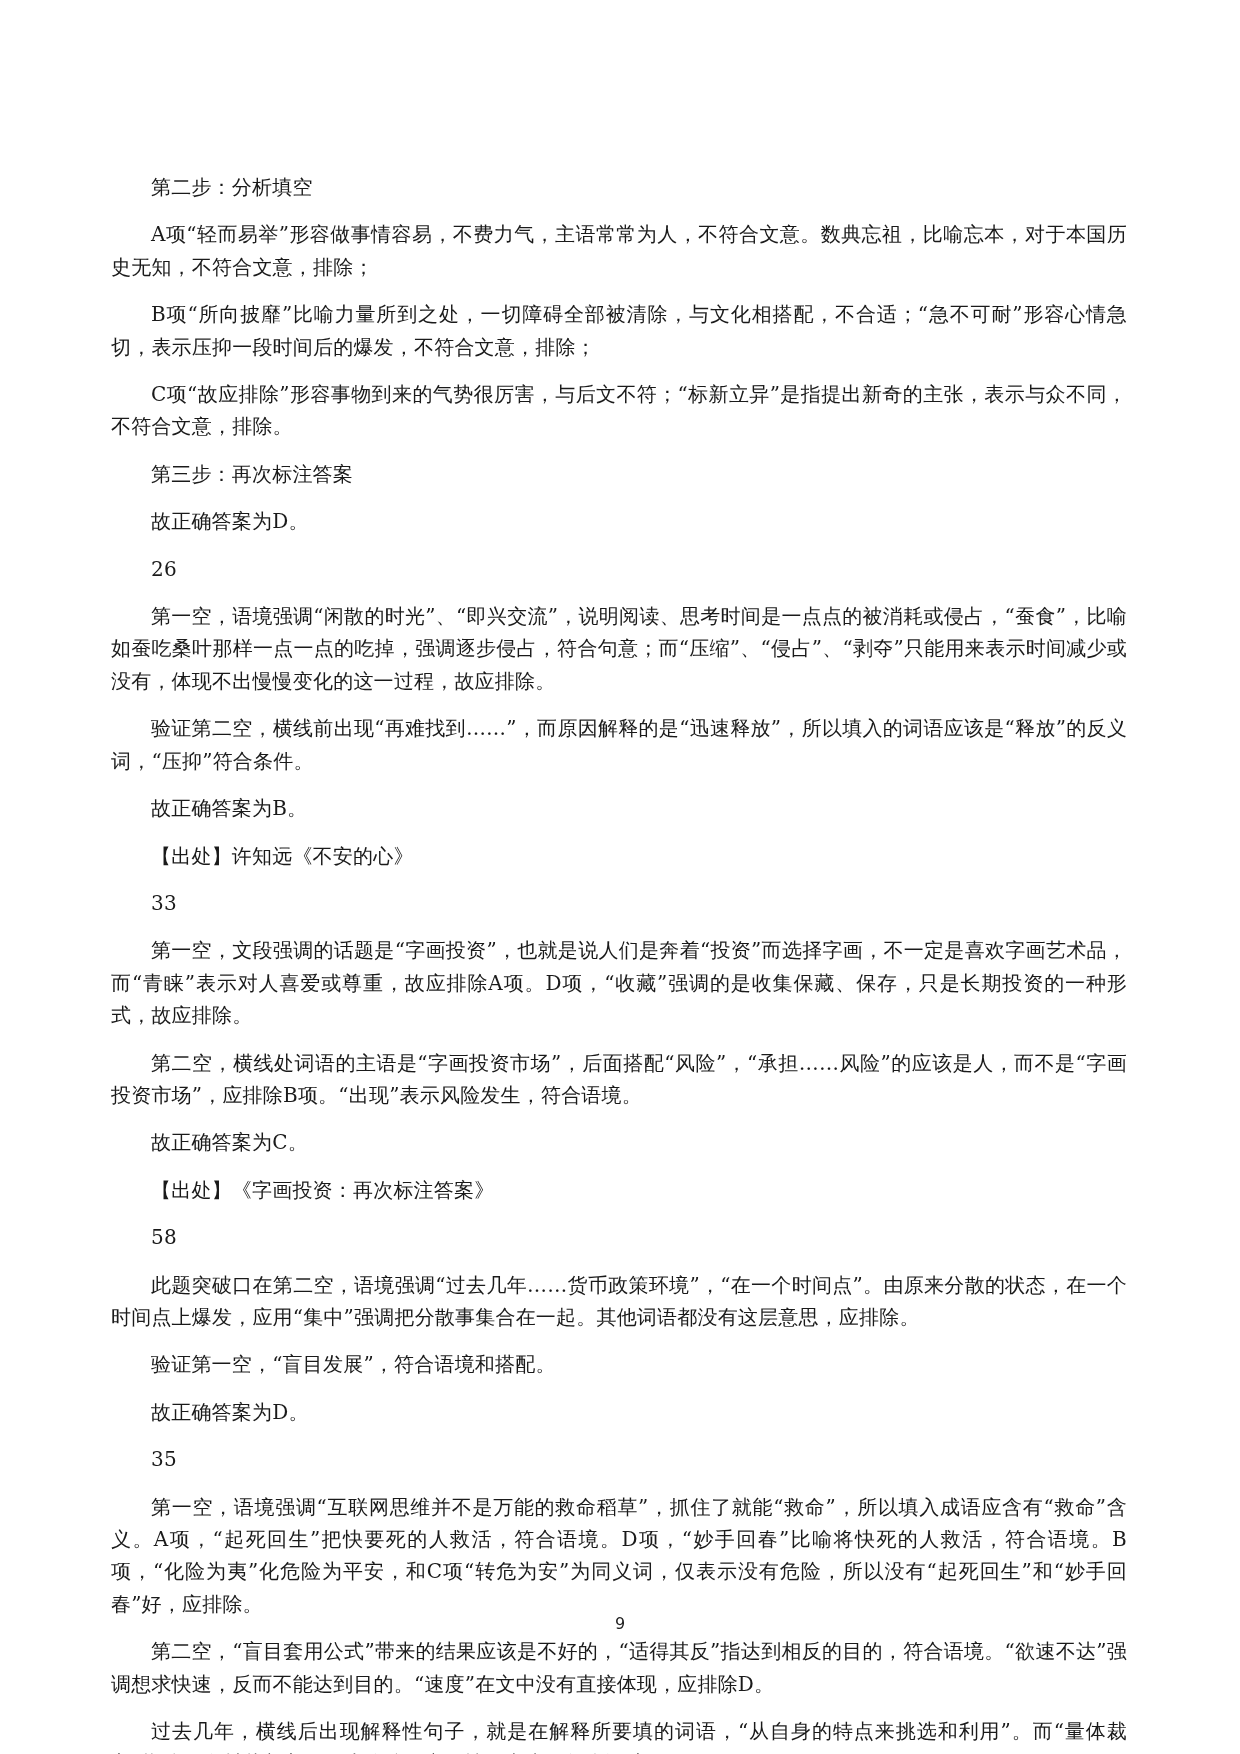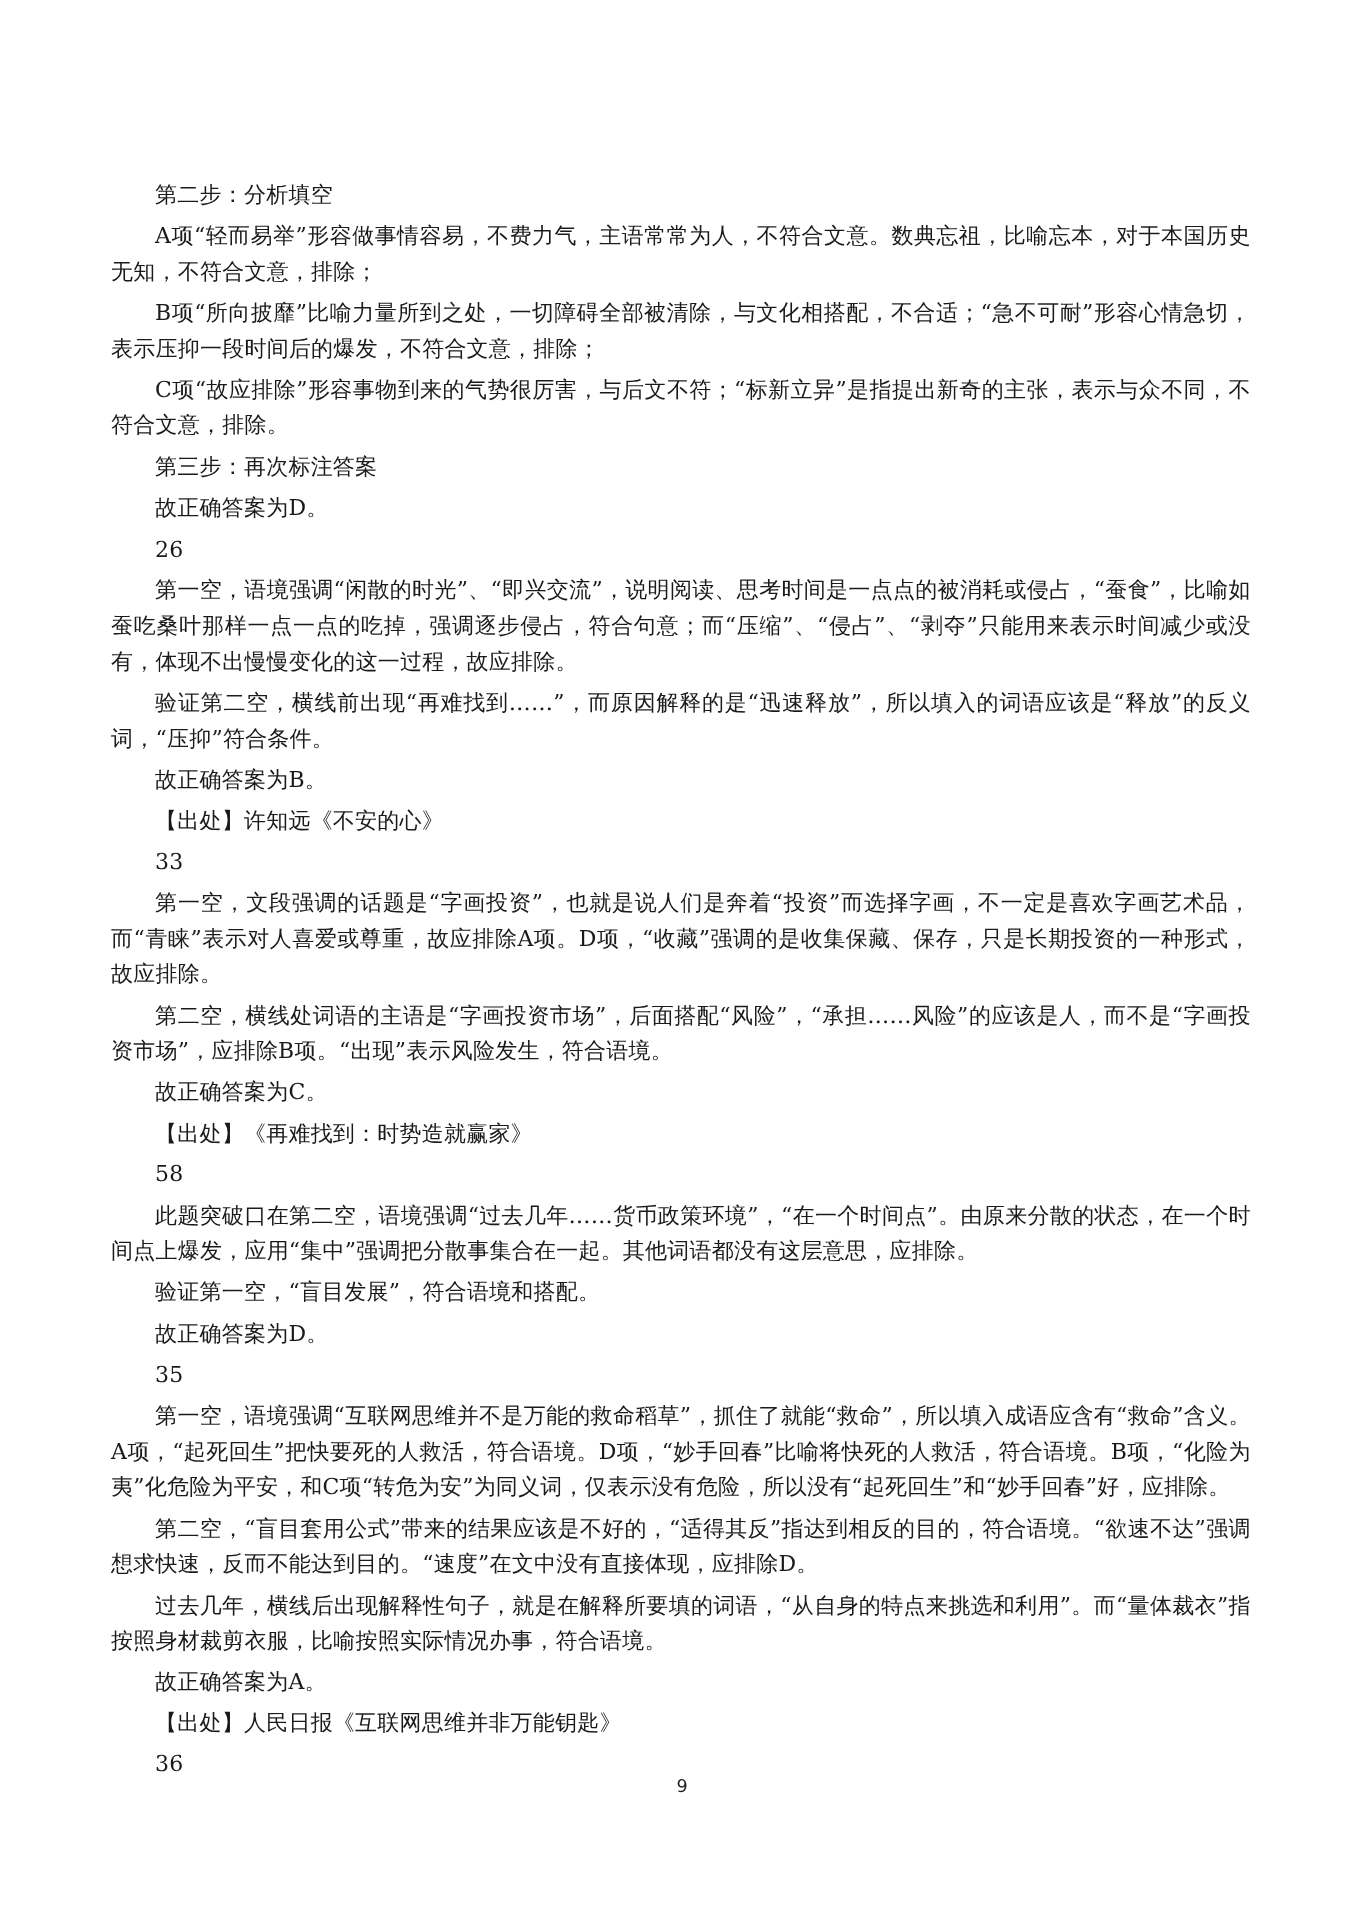--- a/index.html
+++ b/index.html
@@ -19,21 +19,21 @@
       position: absolute;
       left: 96px;
       top: 156px;
       width: 1046px;
     }
     .para {
       font-size: 20px;
       line-height: 32.4px;
       text-indent: 40px;
       text-align: justify;
-      margin: 5px;
+      margin: 15px;
       letter-spacing: 0.2px;
       word-break: break-all;
     }
     .page-number {
       position: absolute;
       left: 0;
       width: 1240px;
       top: 1614px;
       text-align: center;
       font-size: 16px;
@@ -53,21 +53,21 @@
   <p class="para">故正确答案为D。</p>
   <p class="para">26</p>
   <p class="para">第一空，语境强调“闲散的时光”、“即兴交流”，说明阅读、思考时间是一点点的被消耗或侵占，“蚕食”，比喻如蚕吃桑叶那样一点一点的吃掉，强调逐步侵占，符合句意；而“压缩”、“侵占”、“剥夺”只能用来表示时间减少或没有，体现不出慢慢变化的这一过程，故应排除。</p>
   <p class="para">验证第二空，横线前出现“再难找到……”，而原因解释的是“迅速释放”，所以填入的词语应该是“释放”的反义词，“压抑”符合条件。</p>
   <p class="para">故正确答案为B。</p>
   <p class="para">【出处】许知远《不安的心》</p>
   <p class="para">33</p>
   <p class="para">第一空，文段强调的话题是“字画投资”，也就是说人们是奔着“投资”而选择字画，不一定是喜欢字画艺术品，而“青睐”表示对人喜爱或尊重，故应排除A项。D项，“收藏”强调的是收集保藏、保存，只是长期投资的一种形式，故应排除。</p>
   <p class="para">第二空，横线处词语的主语是“字画投资市场”，后面搭配“风险”，“承担……风险”的应该是人，而不是“字画投资市场”，应排除B项。“出现”表示风险发生，符合语境。</p>
   <p class="para">故正确答案为C。</p>
-  <p class="para">【出处】《再难找到：时势造就赢家》</p>
+  <p class="para">【出处】《字画投资：再次标注答案》</p>
   <p class="para">58</p>
   <p class="para">此题突破口在第二空，语境强调“过去几年……货币政策环境”，“在一个时间点”。由原来分散的状态，在一个时间点上爆发，应用“集中”强调把分散事集合在一起。其他词语都没有这层意思，应排除。</p>
   <p class="para">验证第一空，“盲目发展”，符合语境和搭配。</p>
   <p class="para">故正确答案为D。</p>
   <p class="para">35</p>
   <p class="para">第一空，语境强调“互联网思维并不是万能的救命稻草”，抓住了就能“救命”，所以填入成语应含有“救命”含义。A项，“起死回生”把快要死的人救活，符合语境。D项，“妙手回春”比喻将快死的人救活，符合语境。B项，“化险为夷”化危险为平安，和C项“转危为安”为同义词，仅表示没有危险，所以没有“起死回生”和“妙手回春”好，应排除。</p>
   <p class="para">第二空，“盲目套用公式”带来的结果应该是不好的，“适得其反”指达到相反的目的，符合语境。“欲速不达”强调想求快速，反而不能达到目的。“速度”在文中没有直接体现，应排除D。</p>
   <p class="para">过去几年，横线后出现解释性句子，就是在解释所要填的词语，“从自身的特点来挑选和利用”。而“量体裁衣”指按照身材裁剪衣服，比喻按照实际情况办事，符合语境。</p>
   <p class="para">故正确答案为A。</p>
   <p class="para">【出处】人民日报《互联网思维并非万能钥匙》</p>

